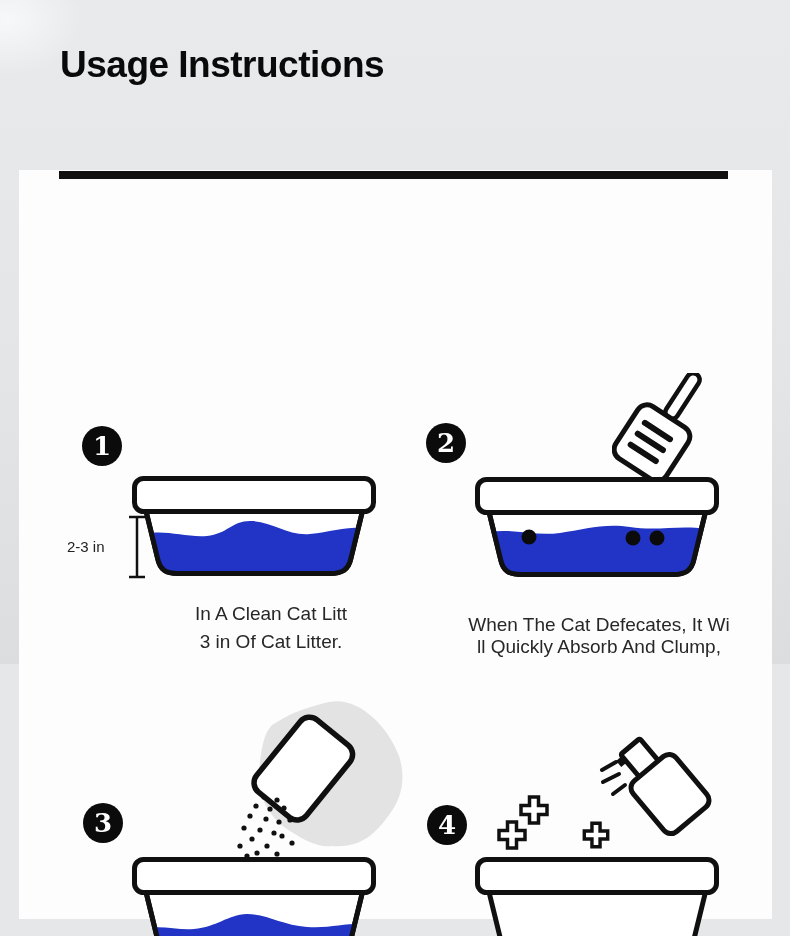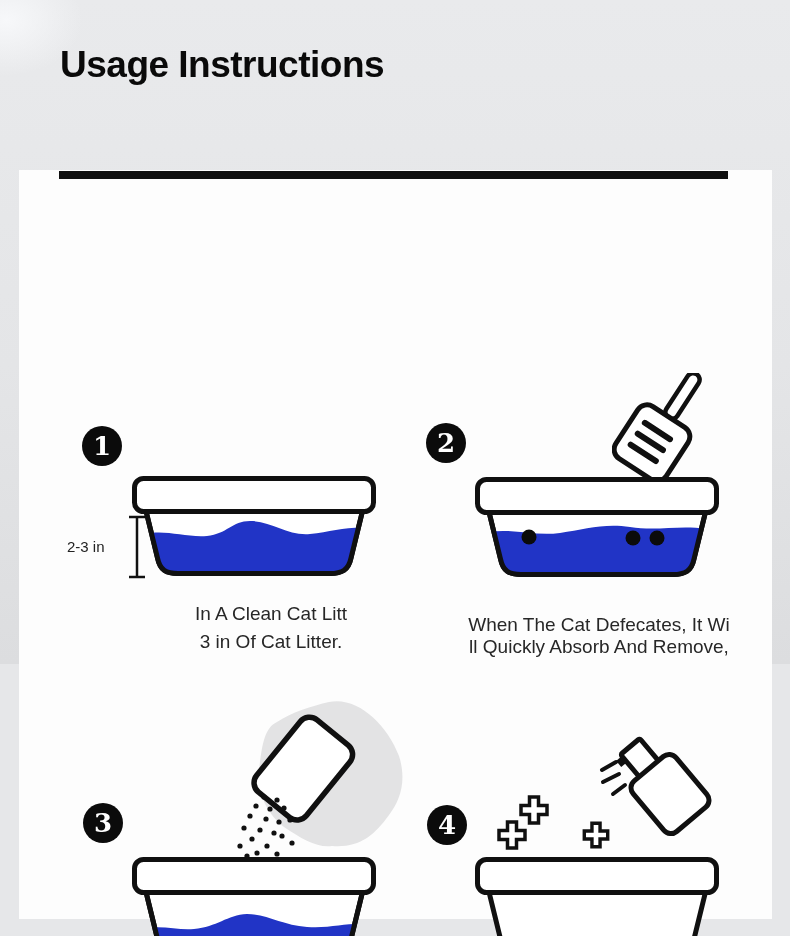--- a/index.html
+++ b/index.html
@@ -122,21 +122,21 @@
       <path class="blue-fill" clip-path="url(#clip2)" fill="#2134c6" d="M4,58 C30,48 55,60 85,56 C110,52 130,46 155,50 C185,55 210,46 240,54 L240,100 L4,100 Z"></path>
       <circle cx="54" cy="60" r="7.5" fill="#0b0b0b"></circle>
       <circle cx="158" cy="61" r="7.5" fill="#0b0b0b"></circle>
       <circle cx="182" cy="61" r="7.5" fill="#0b0b0b"></circle>
       <path d="M14,35 L25.5,82 C28,94 34,97.5 46,97.5 L198,97.5 C210,97.5 216.5,94 219,82 L230.5,35 Z" fill="none" stroke="#101010" stroke-width="5"></path>
       <rect x="2.5" y="2.5" width="239" height="33" rx="9" fill="#ffffff" stroke="#101010" stroke-width="5"></rect>
     </svg>
 
     <div class="caption" id="caption-2">
       <div>When The Cat Defecates, It Wi</div>
-      <div>ll Quickly Absorb And Remove,</div>
+      <div>ll Quickly Absorb And Clump,</div>
     </div>
 
     <div class="badge" id="badge-3" style="background: rgb(11, 11, 11);">
       <span>3</span>
     </div>
 
     <svg class="abs" id="bag-decor" width="190" height="166" viewBox="0 0 190 166">
       <path fill="#e3e3e4" d="M107,6 C135,0 165,28 177,60 C185,85 178,105 167,119 C152,140 137,152 110,150 C95,152 80,143 62,131 C45,118 34,95 37,74 C40,50 42,32 55,26 C70,16 90,10 107,6 Z"></path>
       <rect x="49" y="26" width="64" height="93" rx="12" transform="rotate(39 81 73)" fill="#ffffff" stroke="#101010" stroke-width="5.5"></rect>
       <g fill="#101010">

